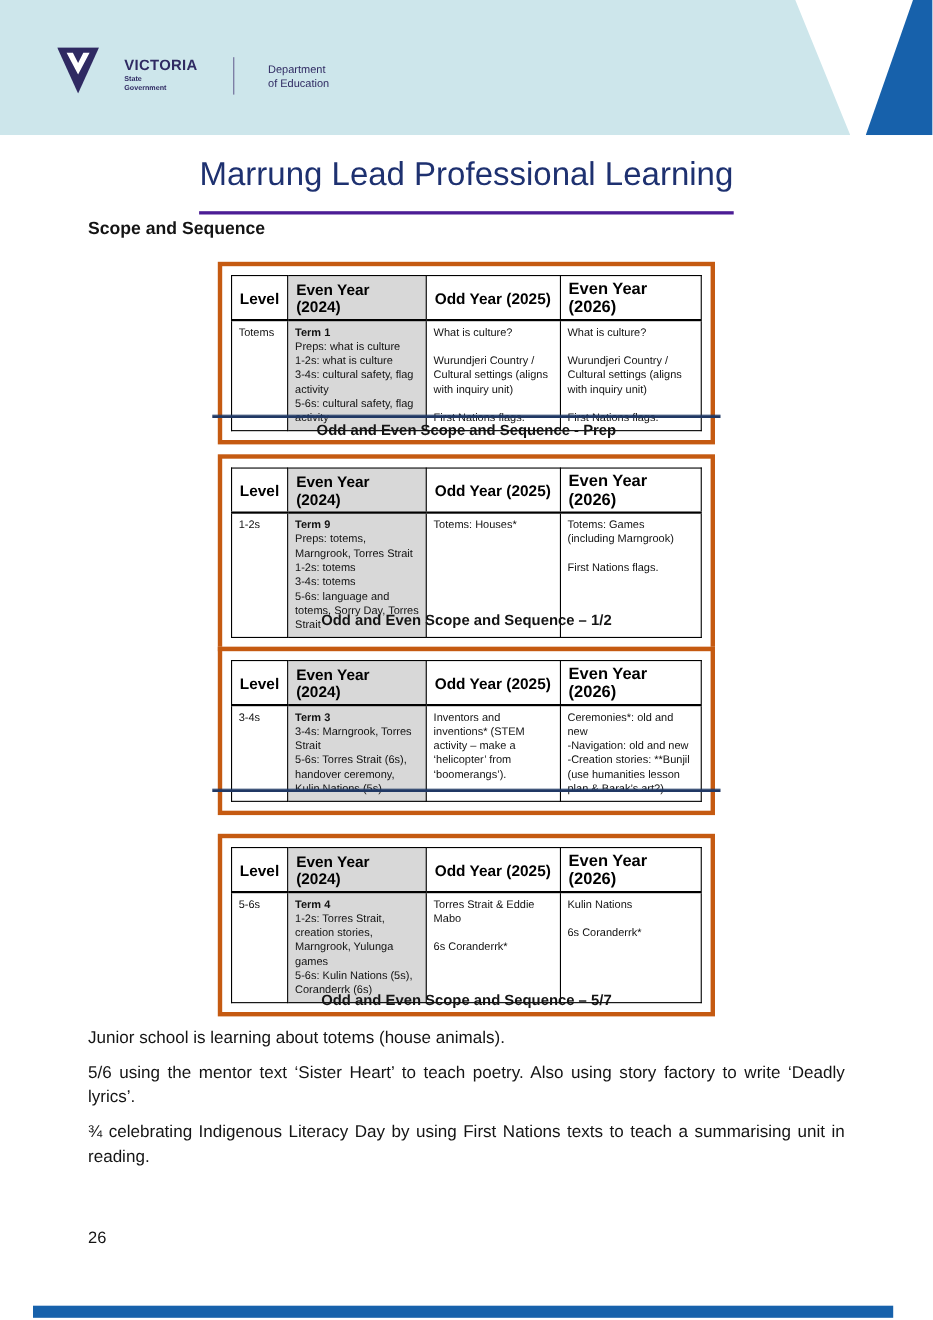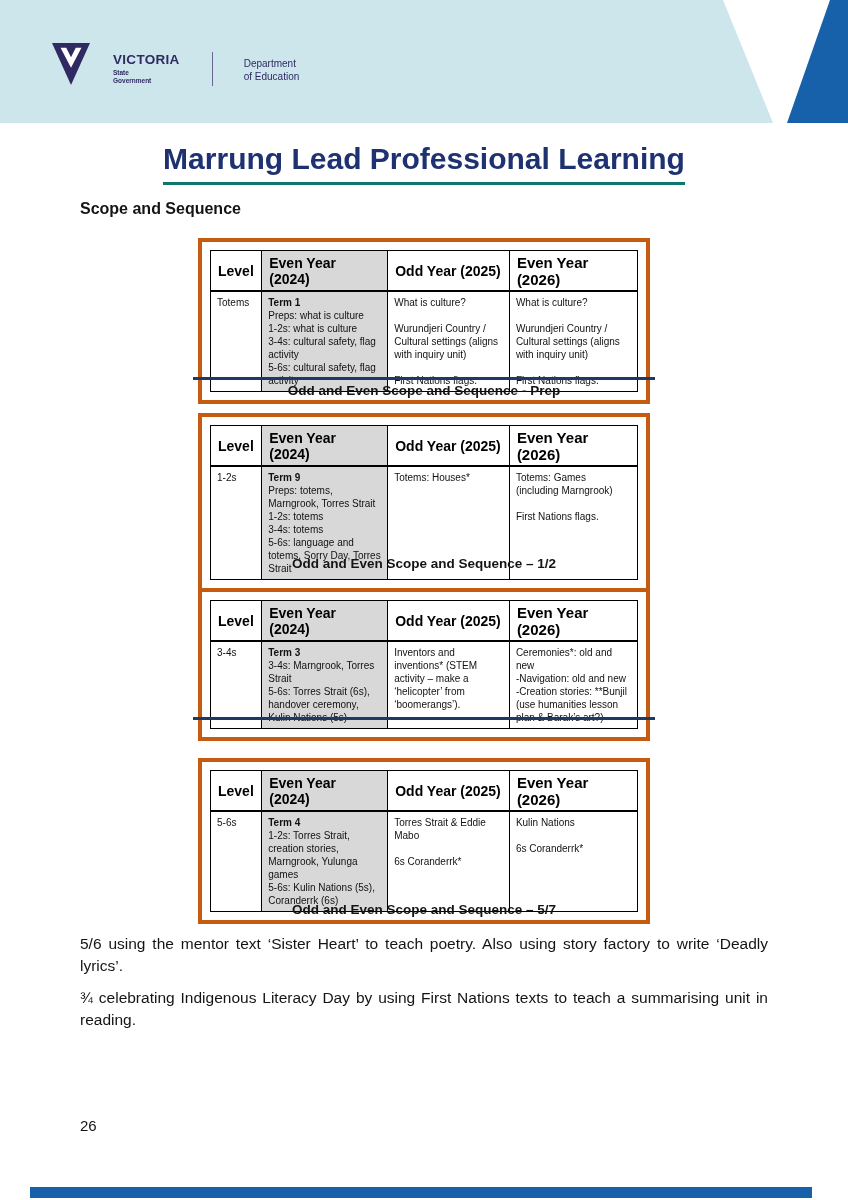--- a/index.html
+++ b/index.html
@@ -16,22 +16,22 @@
     clip-path:polygon(830px 0, 100% 0, 100% 100%, 787px 100%); }
   .logo { position:absolute; left:52px; top:42px; display:flex; align-items:center;gap:20px; }
   .logo-mark { width:38px; height:42px; flex:0 0 auto; }
   .logo-textcol { margin-left:3px; margin-top:10px; }
   .brand { font-size:13.5px; font-weight:bold; color:#2f2a62; letter-spacing:.3px; line-height:1; }
   .brand-sub { font-size:6.5px; font-weight:bold; color:#2f2a62; line-height:1.25; margin-top:3px; }
   .logo-divider { width:0; border-left:1px solid #6a6694; height:34px; margin:10px 11px 0 12px; }
   .dept { font-size:10px; color:#2f2a62; line-height:1.35; margin-top:12px; }
   
   .title-wrap { position:absolute; top:142px; left:0; width:100%; text-align:center; }
-  .title { display:inline-block; font-size:30px; font-weight:bold; color:#1e3170;
-    border-bottom:3px solid #0f766e; padding-bottom:6px; letter-spacing:0; }
+  .title { display:inline-block; font-size:30px; font-weight:normal; color:#1e3170;
+    border-bottom:3px solid #4c1d95; padding-bottom:16px; letter-spacing:0; }
   .section-heading { position:absolute; top:200px; left:80px; font-size:16px; font-weight:bold; color:#141414; }
   
   .tblbox { position:absolute; left:198px; width:452px; border:4px solid #c55a11; background:#ffffff; padding:8px; }
   .scope-table { width:100%; border-collapse:collapse; table-layout:fixed; }
   .scope-table th, .scope-table td { border:1px solid #000000; }
   .scope-table th { font-size:14px; font-weight:bold; text-align:left; padding:2px 7px;
     height:32px; vertical-align:middle; border-bottom-width:2px; color:#000; }
   .scope-table th.h26 { font-size:15px; vertical-align:top; padding-top:3px; }
   .scope-table td { font-size:10px; padding:4px 6px; vertical-align:top; line-height:1.3; color:#111; }
   .col-level { width:12%; } .col-2024 { width:29.5%; } .col-2025 { width:28.5%; } .col-2026 { width:30%; }
@@ -202,20 +202,21 @@
           <td class="preline">Kulin Nations
 
 6s Coranderrk*</td>
         </tr>
       </tbody>
     </table>
   </div>
   <div class="cap" style="top:902px">Odd and Even Scope and Sequence – 5/7</div>
 
   <div class="bodytext">
+    <p>Junior school is learning about totems (house animals).</p>
     <p class="just">5/6 using the mentor text ‘Sister Heart’ to teach poetry. Also using story factory to write ‘Deadly lyrics’.</p>
     <p class="just">¾ celebrating Indigenous Literacy Day by using First Nations texts to teach a summarising unit in reading.</p>
   </div>
 
   <div class="pagenum">26</div>
   <div class="footerbar"></div>
 
 </div>
 
 </body></html>

